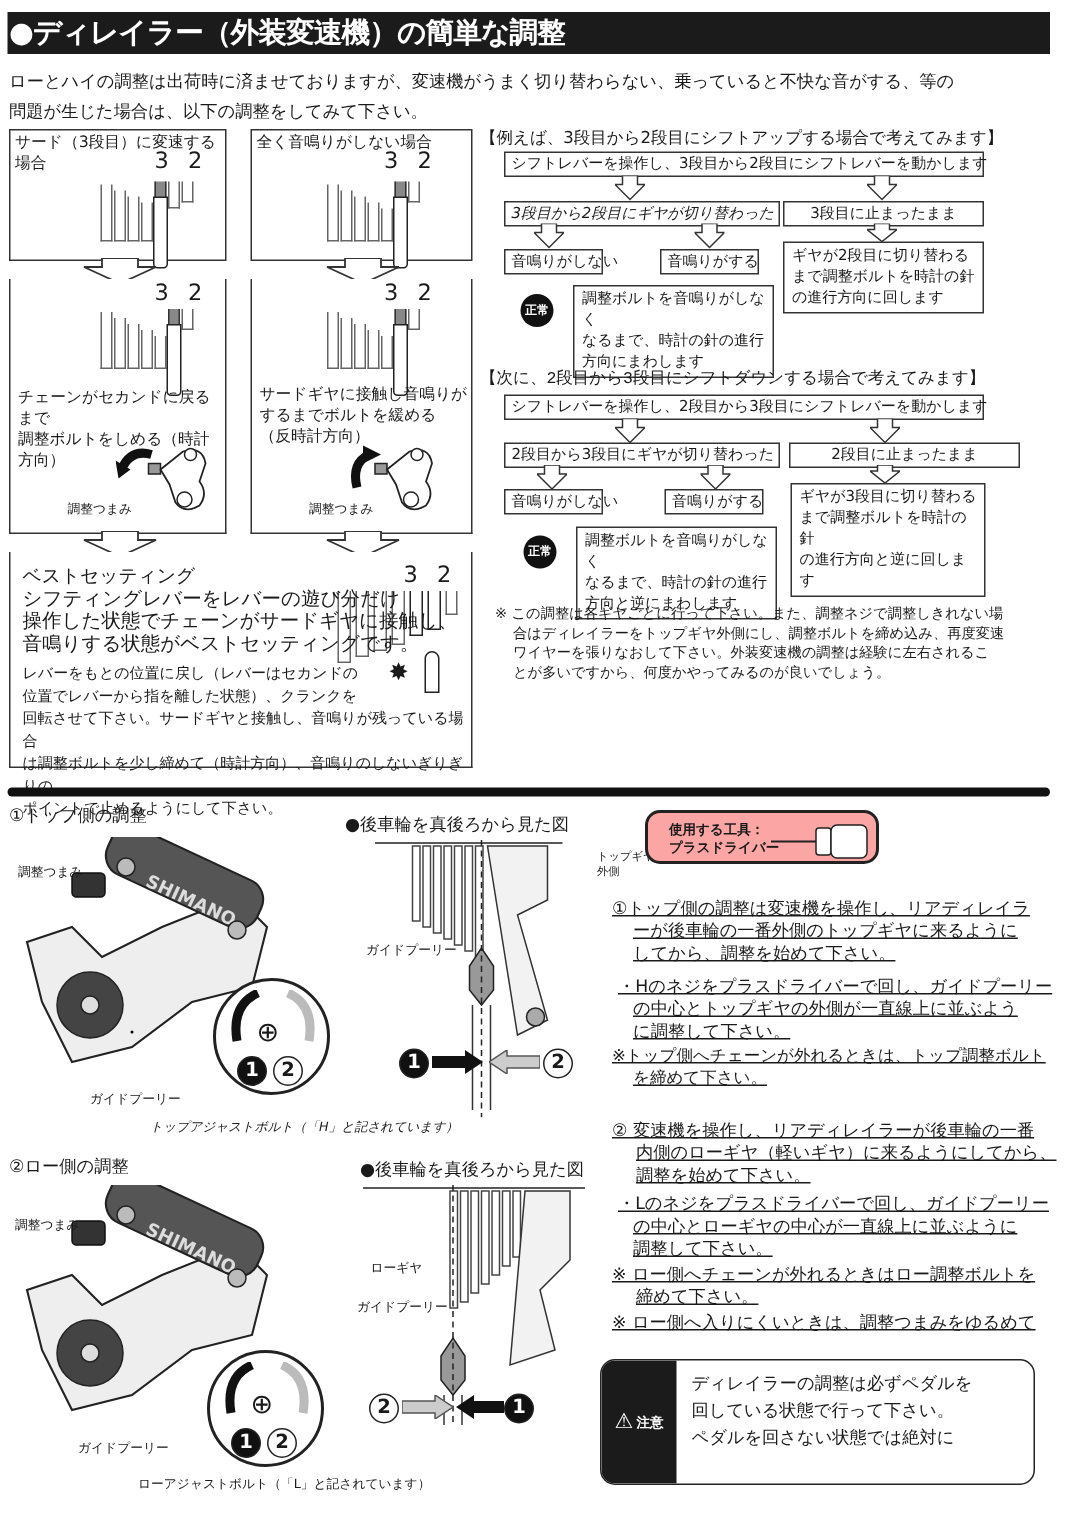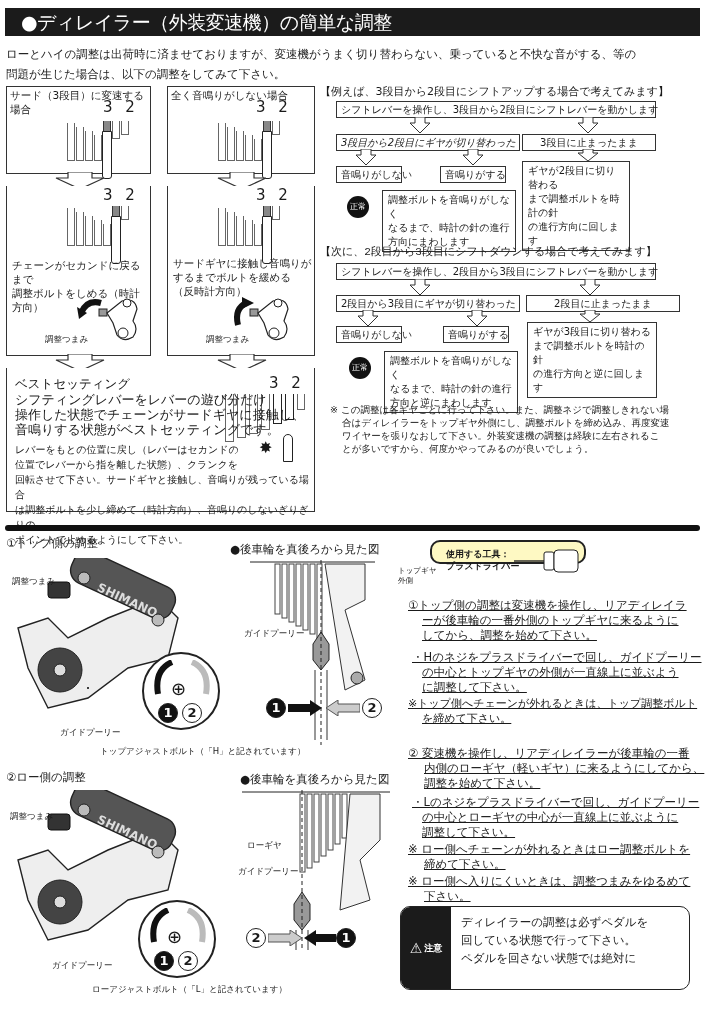--- a/index.html
+++ b/index.html
@@ -1,40 +1,40 @@
 <!DOCTYPE html>
 <html><head>
 <meta charset="utf-8">
 <style>
   * { box-sizing: border-box; margin: 0; padding: 0; }
   html, body { width: 718px; height: 1024px; background: #fff; overflow: hidden; }
   body { font-family: "DejaVu Sans", "Liberation Sans", sans-serif; color: #1a1a1a; position: relative; }
   .abs { position: absolute; }
 
   .title-bar { left: 5px; top: 8px; width: 695px; height: 28px; background: #1b1b1b; color: #fff;
-    font-weight: normal; font-size: 19px; line-height: 28px; padding-left: 16px; letter-spacing: -0.5px; }
+    font-weight: bold; font-size: 19px; line-height: 28px; padding-left: 1px; letter-spacing: -0.5px; }
   .intro { left: 6px; top: 44px; width: 660px; font-size: 11.5px; line-height: 20px; }
 
   .box { border: 1.3px solid #333; background: #fff; }
   .lbl { font-size: 10.5px; line-height: 14px; }
   .small { font-size: 8.5px; }
 
   .gear-num { font-size: 15px; letter-spacing: 4px; }
   .cog { position: absolute; bottom: 0; width: 8px; border: 1px solid #666; border-top: none; background: #fff; }
   .cog.dark { background: #888; border-color: #333; }
   .pulley { position: absolute; width: 10px; height: 48px; border: 1px solid #222; border-radius: 0 0 3px 3px; background: #fff; }
 
   .section-heading { font-size: 11.5px; font-weight: normal; }
   .flow-box { position: absolute; border: 1.2px solid #333; background: #fff; font-size: 10px; line-height: 13px; padding: 1px 4px; text-align: center; white-space: nowrap; }
   .flow-note { position: absolute; border: 1.2px solid #333; background: #fff; font-size: 10px; line-height: 14px; padding: 2px 5px; }
-  .ok-badge { position: absolute; width: 22px; height: 22px; border-radius: 50%; background: #111; color: #fff; font-size: 8px; font-weight: normal; line-height: 22px; text-align: center; }
+  .ok-badge { position: absolute; width: 22px; height: 22px; border-radius: 50%; background: #111; color: #fff; font-size: 8px; font-weight: bold; line-height: 22px; text-align: center; }
 
   .rule { left: 5px; top: 525px; width: 695px; height: 6px; background: #111; border-radius: 3px; }
 
-  .tool-box { left: 430px; top: 540px; width: 156px; height: 24px; border: 2.5px solid #222; border-radius: 10px; background: #fef9c3; }
+  .tool-box { left: 430px; top: 540px; width: 156px; height: 36px; border: 2.5px solid #222; border-radius: 10px; background: #fca5a5; }
   .tool-text { left: 14px; top: 6px; font-size: 9px; font-weight: bold; line-height: 12px; }
 
   .para { font-size: 11.5px; line-height: 15px; text-decoration: underline; }
   .caution { left: 400px; top: 906px; width: 290px; height: 84px; border: 1.5px solid #222; border-radius: 10px; overflow: hidden; background: #fff; }
   .caution-side { left: 0; top: 0; width: 50px; height: 100%; background: #1b1b1b; color: #fff; font-size: 9px; font-weight: bold; display: flex; align-items: center; justify-content: center; gap: 2px; }
   .caution-text { left: 60px; top: 6px; font-size: 11.5px; line-height: 18px; }
 
   .num-circle { display: inline-block; width: 20px; height: 20px; border-radius: 50%; border: 1.5px solid #222; text-align: center; line-height: 17px; font-weight: bold; font-size: 13px; }
   .num-circle.fill { background: #111; color: #fff; }
 </style>
@@ -179,21 +179,21 @@
 <div class="flow-box" style="left:336px;top:134px;width:184px;font-style:italic;">3段目から2段目にギヤが切り替わった</div>
 <div class="flow-box" style="left:522px;top:134px;width:134px;">3段目に止まったまま</div>
 <div class="flow-box" style="left:336px;top:166px;width:66px;">音鳴りがしない</div>
 <div class="flow-box" style="left:440px;top:166px;width:66px;">音鳴りがする</div>
 <div class="ok-badge" style="left:347px;top:196px;">正常</div>
 <div class="flow-note" style="left:382px;top:190px;width:134px;">
   <div>調整ボルトを音鳴りがしなく</div>
   <div>なるまで、時計の針の進行</div>
   <div>方向にまわします</div>
 </div>
-<div class="flow-note" style="left:522px;top:161px;width:108px;">
+<div class="flow-note" style="left:522px;top:161px;width:134px;">
   <div>ギヤが2段目に切り替わる</div>
   <div>まで調整ボルトを時計の針</div>
   <div>の進行方向に回します</div>
 </div>
 <svg class="abs" style="left:410px;top:117px;" width="20" height="17">
     <polygon points="5,0 15,0 15,6 20,6 10,16 0,6 5,6" fill="#fff" stroke="#333"></polygon>
   </svg>
 <svg class="abs" style="left:578px;top:117px;" width="20" height="17">
     <polygon points="5,0 15,0 15,6 20,6 10,16 0,6 5,6" fill="#fff" stroke="#333"></polygon>
   </svg>
@@ -265,21 +265,21 @@
 <div class="abs small" style="left:60px;top:727px;">ガイドプーリー</div>
 <div class="abs" style="left:142px;top:652px;width:78px;height:78px;border:2px solid #222;border-radius:50%;background:#fff;">
   <div class="abs" style="left:27px;top:24px;font-size:18px;">⊕</div>
   <div class="abs" style="left:14px;top:48px;"><span class="num-circle fill">1</span></div>
   <div class="abs" style="left:38px;top:48px;"><span class="num-circle">2</span></div>
   <svg class="abs" style="left:6px;top:6px;" width="64" height="44">
     <path d="M22,2 Q4,10 8,34" stroke="#111" stroke-width="6" fill="none"></path>
     <path d="M42,2 Q60,10 56,34" stroke="#bbb" stroke-width="6" fill="none"></path>
   </svg>
 </div>
-<div class="abs small" style="left:100px;top:746px;">トップアジャストボルト（「H」と記されています）</div>
+<div class="abs small" style="left:100px;top:746px;font-style:italic;">トップアジャストボルト（「H」と記されています）</div>
 
 <div class="abs section-heading" style="left:230px;top:542px;">●後車輪を真後ろから見た図</div>
 <svg class="abs" style="left:245px;top:560px;" width="150" height="185">
   <line x1="5" y1="2" x2="130" y2="2" stroke="#222"></line>
   <g stroke="#444" fill="#fff">
     <rect x="30" y="4" width="5" height="50"></rect>
       <rect x="37" y="4" width="5" height="54"></rect>
       <rect x="44" y="4" width="5" height="58"></rect>
     <rect x="51" y="4" width="5" height="62"></rect>
       <rect x="58" y="4" width="5" height="66"></rect>
@@ -342,21 +342,20 @@
   <div>・Lのネジをプラスドライバーで回し、ガイドプーリー</div>
   <div style="padding-left:10px;">の中心とローギヤの中心が一直線上に並ぶように</div>
   <div style="padding-left:10px;">調整して下さい。</div>
 </div>
 <div class="abs para" style="left:408px;top:842px;">
   <div>※ ロー側へチェーンが外れるときはロー調整ボルトを</div>
   <div style="padding-left:16px;">締めて下さい。</div>
 </div>
 <div class="abs para" style="left:408px;top:874px;">
   <div>※ ロー側へ入りにくいときは、調整つまみをゆるめて</div>
-  <div style="padding-left:16px;">下さい。</div>
 </div>
 
 <div class="abs section-heading" style="left:6px;top:770px;">②ロー側の調整</div>
 <svg class="abs" style="left:8px;top:790px;" width="190" height="170">
   <path d="M10,70 L40,60 L60,80 L100,60 L150,40 L170,60 L160,100 L120,110 L80,140 L40,150 L20,110 Z" fill="#eee" stroke="#222" stroke-width="1.4"></path>
   <rect x="60" y="10" width="110" height="34" rx="14" transform="rotate(25 115 27)" fill="#555" stroke="#222" stroke-width="1.4"></rect>
   <text x="88" y="42" transform="rotate(25 110 38)" fill="#ddd" font-size="12" font-weight="bold" font-family="DejaVu Sans, sans-serif">SHIMANO</text>
   <circle cx="76" cy="20" r="6" fill="#bbb" stroke="#222"></circle>
     <circle cx="150" cy="62" r="6" fill="#bbb" stroke="#222"></circle>
   <rect x="40" y="24" width="22" height="16" rx="3" fill="#333" stroke="#111"></rect>

